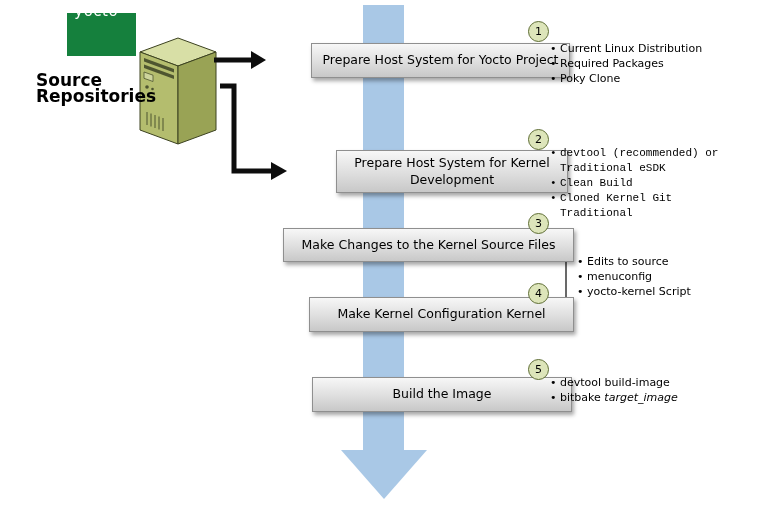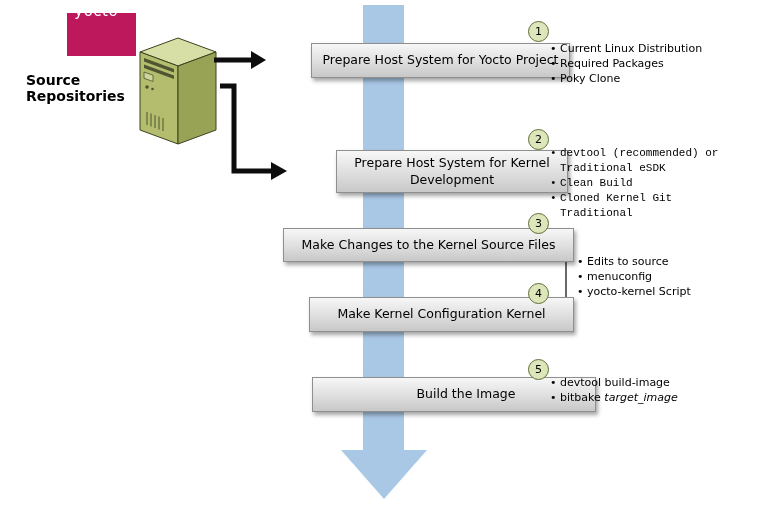--- a/index.html
+++ b/index.html
@@ -5,46 +5,46 @@
   html,body { margin:0; padding:0; background:#fff; }
   .canvas {
     position:relative; width:769px; height:517px; background:#ffffff;
     font-family:"DejaVu Sans","Liberation Sans",sans-serif; color:#000;
     overflow:hidden;
   }
   .gfx { position:absolute; left:0; top:0; z-index:1; }
 
   .logo {
     position:absolute; left:67px; top:13px; width:69px; height:43px;
-    background:#be185d; color:#fff; display:flex; flex-direction:column;
+    background:#15803d; color:#fff; display:flex; flex-direction:column;
     align-items:center; justify-content:center; z-index:2;gap:40px;
   }
   .logo .brand { font-size:15px; letter-spacing:0.5px; }
   .logo .sub { font-size:5px; letter-spacing:2.5px; margin-top:2px; }
 
   .src-label {
-    position:absolute; left:26px; top:72px; font-weight:bold;
-    font-size:14px; line-height:16px; z-index:2;
+    position:absolute; left:36px; top:72px; font-weight:bold;
+    font-size:17px; line-height:16px; z-index:2;
   }
   .url { position:absolute; left:7px; top:141px; font-size:11px; z-index:2; }
 
   .box {
     position:absolute; z-index:2;
     background:linear-gradient(180deg,#f7f7f7 0%,#dedede 55%,#c8c8c8 100%);
     border:1px solid #8f8f8f;
     box-shadow:2px 3px 4px rgba(0,0,0,0.35);
     display:flex; align-items:center; justify-content:center;
     font-size:12.5px; text-align:center; line-height:1.3;margin-left:47px;
   }
   .nowrap { white-space:nowrap; }
   .box1 { left:264px; top:43px;  width:257px; height:33px; }
   .box2 { left:289px; top:150px; width:232px; height:43px; padding:0 6px; box-sizing:border-box; }
   .box3 { left:236px; top:228px; width:289px; height:32px; }
   .box4 { left:262px; top:297px; width:263px; height:33px; }
-  .box5 { left:265px; top:377px; width:258px; height:33px;padding-left:24px; }
+  .box5 { left:265px; top:377px; width:258px; height:33px; }
 
   .badge {
     position:absolute; left:528px; width:19px; height:19px; z-index:2;
     border-radius:50%; background:#dde5ba; border:1px solid #5f6e35;
     display:flex; align-items:center; justify-content:center; font-size:11px;
   }
   .b1 { top:21px; } .b2 { top:129px; } .b3 { top:213px; } .b4 { top:283px; } .b5 { top:359px; }
 
   .bullets {
     position:absolute; margin:0; padding:0; list-style:none;

